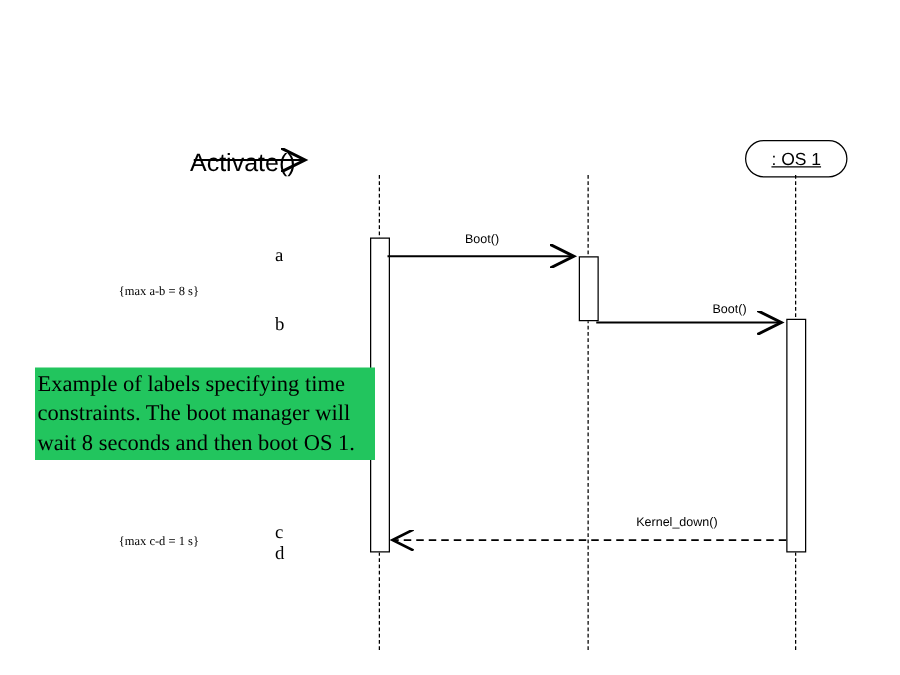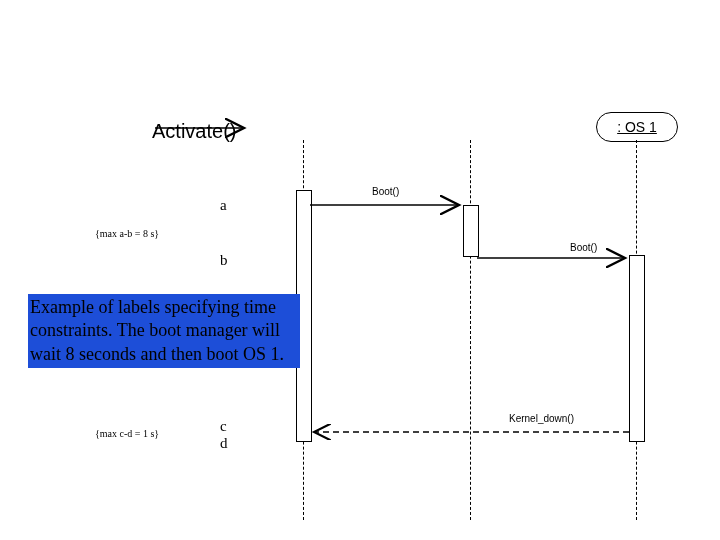--- a/index.html
+++ b/index.html
@@ -69,21 +69,21 @@
   .time-label  { position: absolute; font-size: 15px; font-family: "Times New Roman", serif; }
   .constraint  { position: absolute; font-size: 10px; font-family: "Times New Roman", serif; }
 
   .caption {
     position: absolute;
     left: 28px;
     top: 294px;
     width: 268px;
     font-size: 18px;
     font-family: "Times New Roman", serif;
-    background: #1d4ed8;
+    background: #22c55e;
     line-height: 1.3;
     padding: 2px 2px;
   }
 
   svg.arrows {
     position: absolute;
     left: 0; top: 0;
     width: 720px;
     height: 540px;
     pointer-events: none;

